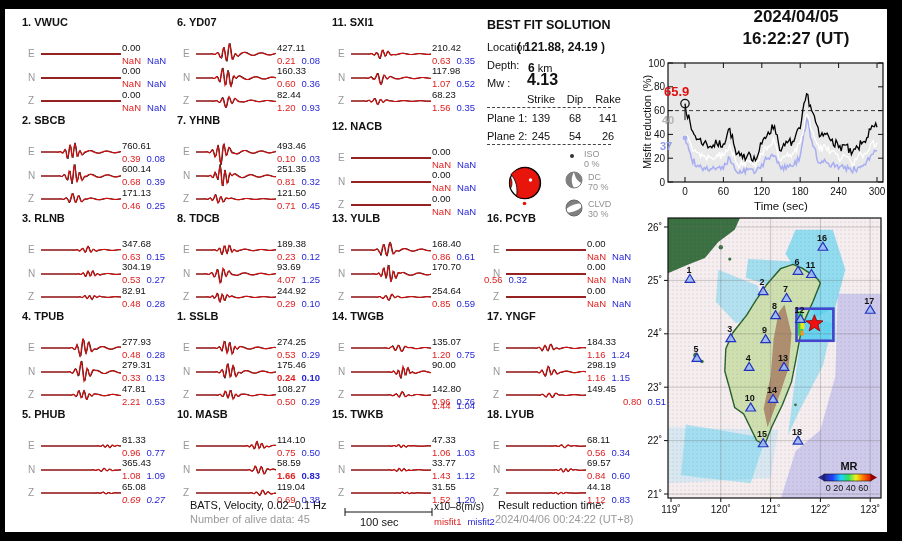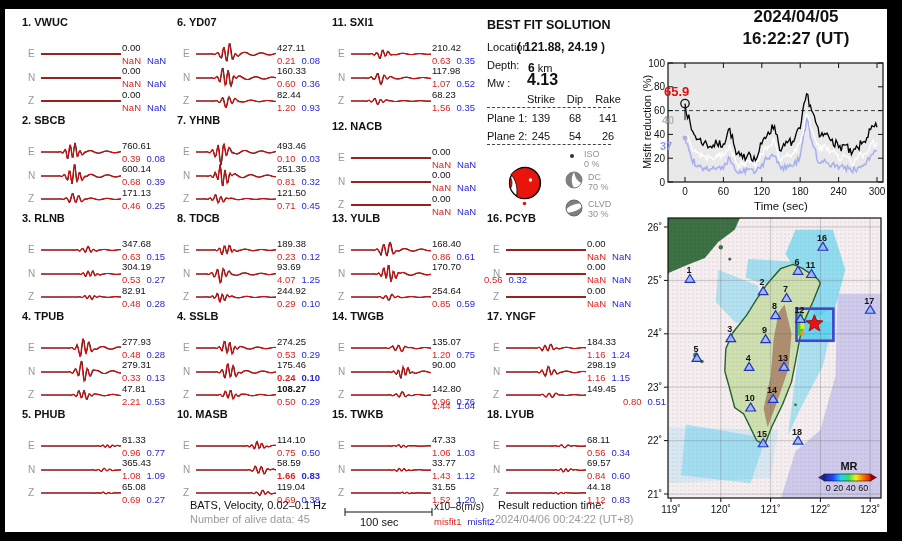--- a/index.html
+++ b/index.html
@@ -145,21 +145,21 @@
         <path d="M0 13.0 L1 13.0 L2 13.0 L3 13.0 L4 13.0 L5 13.0 L6 13.0 L7 13.0 L8 13.0 L9 13.0 L10 13.0 L11 13.0 L12 13.0 L13 13.0 L14 13.0 L15 13.0 L16 13.0 L17 13.0 L18 13.0 L19 13.0 L20 13.0 L21 13.0 L22 13.0 L23 13.0 L24 13.0 L25 13.0 L26 13.0 L27 13.0 L28 13.0 L29 13.0 L30 13.0 L31 13.0 L32 13.0 L33 13.0 L34 13.0 L35 13.0 L36 13.0 L37 13.0 L38 13.0 L39 13.0 L40 13.0 L41 13.0 L42 13.0 L43 13.0 L44 13.0 L45 13.0 L46 13.0 L47 13.0 L48 13.0 L49 13.0 L50 13.0 L51 12.9 L52 12.9 L53 13.0 L54 13.3 L55 13.3 L56 12.9 L57 12.4 L58 12.8 L59 13.6 L60 14.2 L61 13.7 L62 12.1 L63 11.3 L64 12.0 L65 13.4 L66 13.9 L67 13.2 L68 12.3 L69 12.3 L70 13.0 L71 13.6 L72 13.6 L73 13.3 L74 13.2 L75 13.1 L76 13.1 L77 13.0 L78 12.9 L79 12.8 L80 12.8 " fill="none" stroke="#cc1111" stroke-width="1.2"></path>
       </svg>
       <div class="amp" style="left: 100px; top: 49px;">365.43</div>
       <div class="mis" style="left: 100px; top: 62px;"><span class="m1">1.08</span><span class="m2">1.09</span></div>
       <span class="ch" style="left: 6px; top: 79px;">Z</span>
       <svg width="80" height="26" style="position:absolute;left:19px;top:72px">
         <path d="M0 13.0 L1 13.0 L2 13.0 L3 13.0 L4 13.0 L5 13.0 L6 13.0 L7 13.0 L8 13.0 L9 13.0 L10 13.0 L11 13.0 L12 13.0 L13 13.0 L14 13.0 L15 13.0 L16 13.0 L17 13.0 L18 13.0 L19 13.0 L20 13.0 L21 13.0 L22 13.0 L23 13.0 L24 13.0 L25 13.0 L26 13.0 L27 13.0 L28 13.0 L29 13.0 L30 13.0 L31 13.0 L32 13.0 L33 13.0 L34 13.0 L35 13.0 L36 13.0 L37 13.0 L38 13.0 L39 13.0 L40 13.0 L41 13.0 L42 13.0 L43 13.0 L44 13.0 L45 13.0 L46 13.0 L47 13.0 L48 13.0 L49 13.0 L50 13.0 L51 13.0 L52 13.0 L53 13.0 L54 13.1 L55 13.0 L56 12.9 L57 12.7 L58 13.0 L59 13.2 L60 13.2 L61 12.7 L62 12.1 L63 12.3 L64 13.1 L65 13.8 L66 13.6 L67 12.8 L68 12.6 L69 13.0 L70 13.5 L71 13.5 L72 13.2 L73 12.9 L74 12.8 L75 12.9 L76 12.9 L77 12.9 L78 12.8 L79 12.9 L80 12.9 " fill="none" stroke="#111" stroke-width="1"></path>
         <path d="M0 13.0 L1 13.0 L2 13.0 L3 13.0 L4 13.0 L5 13.0 L6 13.0 L7 13.0 L8 13.0 L9 13.0 L10 13.0 L11 13.0 L12 13.0 L13 13.0 L14 13.0 L15 13.0 L16 13.0 L17 13.0 L18 13.0 L19 13.0 L20 13.0 L21 13.0 L22 13.0 L23 13.0 L24 13.0 L25 13.0 L26 13.0 L27 13.0 L28 13.0 L29 13.0 L30 13.0 L31 13.0 L32 13.0 L33 13.0 L34 13.0 L35 13.0 L36 13.0 L37 13.0 L38 13.0 L39 13.0 L40 13.0 L41 13.0 L42 13.0 L43 13.0 L44 13.0 L45 13.0 L46 13.0 L47 13.0 L48 13.0 L49 13.0 L50 13.0 L51 13.0 L52 13.0 L53 13.1 L54 13.1 L55 13.0 L56 12.8 L57 12.8 L58 13.1 L59 13.2 L60 13.1 L61 12.5 L62 12.2 L63 12.6 L64 13.5 L65 13.8 L66 13.3 L67 12.7 L68 12.6 L69 13.1 L70 13.5 L71 13.4 L72 13.0 L73 12.8 L74 12.8 L75 12.9 L76 12.9 L77 12.9 L78 12.9 L79 12.9 L80 13.0 " fill="none" stroke="#cc1111" stroke-width="1.2"></path>
       </svg>
       <div class="amp" style="left: 100px; top: 72.5px;">65.08</div>
-      <div class="mis" style="left: 100px; top: 85.5px;"><span class="m1">0.69</span><span class="m2">0.27</span></div>
+      <div class="mis" style="left: 100px; top: 85.5px; font-style: italic;"><span class="m1">0.69</span><span class="m2">0.27</span></div>
     </div>
     <div class="sta" style="left: 177px; top: 16px;">
       <div class="sta-h">6. YD07</div>
       <span class="ch" style="left: 6px; top: 32px;">E</span>
       <svg width="80" height="26" style="position:absolute;left:19px;top:25px">
         <path d="M0 13.0 L1 13.0 L2 13.0 L3 13.0 L4 13.0 L5 13.0 L6 13.0 L7 13.0 L8 13.0 L9 13.0 L10 13.0 L11 13.0 L12 13.0 L13 13.0 L14 13.0 L15 12.9 L16 12.9 L17 13.0 L18 13.3 L19 13.5 L20 13.0 L21 12.0 L22 11.3 L23 12.7 L24 15.7 L25 17.3 L26 16.8 L27 9.8 L28 6.1 L29 10.2 L30 18.0 L31 20.4 L32 13.9 L33 4.7 L34 2.3 L35 8.1 L36 15.6 L37 18.3 L38 15.9 L39 13.1 L40 12.7 L41 14.2 L42 15.4 L43 15.2 L44 14.2 L45 13.1 L46 12.3 L47 11.8 L48 11.4 L49 11.3 L50 11.3 L51 11.6 L52 12.1 L53 12.7 L54 13.3 L55 13.8 L56 14.2 L57 14.4 L58 14.4 L59 14.2 L60 13.8 L61 13.4 L62 12.9 L63 12.4 L64 12.1 L65 11.9 L66 11.9 L67 12.0 L68 12.2 L69 12.6 L70 13.0 L71 13.4 L72 13.7 L73 13.9 L74 13.9 L75 13.9 L76 13.7 L77 13.4 L78 13.1 L79 12.8 L80 12.5 " fill="none" stroke="#111" stroke-width="1"></path>
         <path d="M0 13.0 L1 13.0 L2 13.0 L3 13.0 L4 13.0 L5 13.0 L6 13.0 L7 13.0 L8 13.0 L9 13.0 L10 13.0 L11 13.0 L12 13.0 L13 13.0 L14 13.0 L15 12.9 L16 12.9 L17 13.1 L18 13.3 L19 13.3 L20 12.7 L21 11.8 L22 11.8 L23 13.6 L24 16.1 L25 16.1 L26 13.7 L27 7.7 L28 6.8 L29 12.6 L30 18.9 L31 18.1 L32 10.2 L33 3.3 L34 4.5 L35 11.9 L36 18.0 L37 18.3 L38 15.0 L39 12.7 L40 13.1 L41 14.6 L42 15.2 L43 14.4 L44 13.2 L45 12.3 L46 11.7 L47 11.5 L48 11.4 L49 11.4 L50 11.7 L51 12.2 L52 12.7 L53 13.3 L54 13.8 L55 14.2 L56 14.3 L57 14.3 L58 14.1 L59 13.8 L60 13.3 L61 12.9 L62 12.4 L63 12.1 L64 11.9 L65 11.9 L66 12.0 L67 12.3 L68 12.6 L69 13.0 L70 13.4 L71 13.7 L72 13.8 L73 13.9 L74 13.8 L75 13.6 L76 13.4 L77 13.1 L78 12.8 L79 12.5 L80 12.3 " fill="none" stroke="#cc1111" stroke-width="1.2"></path>
       </svg>
       <div class="amp" style="left: 100px; top: 25.5px;">427.11</div>
       <div class="mis" style="left: 100px; top: 38.5px;"><span class="m1">0.21</span><span class="m2">0.08</span></div>
@@ -220,41 +220,41 @@
       <div class="mis" style="left: 100px; top: 62px;"><span class="m1">4.07</span><span class="m2">1.25</span></div>
       <span class="ch" style="left: 6px; top: 79px;">Z</span>
       <svg width="80" height="26" style="position:absolute;left:19px;top:72px">
         <path d="M0 13.0 L1 13.0 L2 13.0 L3 13.0 L4 13.0 L5 13.0 L6 13.0 L7 13.0 L8 13.0 L9 13.0 L10 13.0 L11 12.9 L12 12.8 L13 13.1 L14 13.5 L15 13.2 L16 12.1 L17 11.8 L18 13.6 L19 14.0 L20 12.8 L21 9.4 L22 9.6 L23 14.6 L24 18.2 L25 15.4 L26 10.6 L27 10.9 L28 15.2 L29 16.8 L30 14.1 L31 11.2 L32 11.2 L33 12.6 L34 12.9 L35 12.2 L36 11.8 L37 12.2 L38 12.7 L39 13.1 L40 13.3 L41 13.6 L42 13.7 L43 13.8 L44 13.7 L45 13.6 L46 13.3 L47 13.1 L48 12.8 L49 12.6 L50 12.4 L51 12.4 L52 12.4 L53 12.5 L54 12.7 L55 12.9 L56 13.1 L57 13.3 L58 13.4 L59 13.5 L60 13.5 L61 13.4 L62 13.3 L63 13.1 L64 13.0 L65 12.8 L66 12.7 L67 12.6 L68 12.6 L69 12.6 L70 12.7 L71 12.8 L72 13.0 L73 13.1 L74 13.2 L75 13.3 L76 13.4 L77 13.3 L78 13.3 L79 13.2 L80 13.0 " fill="none" stroke="#111" stroke-width="1"></path>
         <path d="M0 13.0 L1 13.0 L2 13.0 L3 13.0 L4 13.0 L5 13.0 L6 13.0 L7 13.0 L8 13.0 L9 13.0 L10 13.0 L11 12.9 L12 12.9 L13 13.2 L14 13.4 L15 12.9 L16 12.0 L17 12.3 L18 14.2 L19 14.0 L20 12.1 L21 9.6 L22 11.4 L23 16.4 L24 17.8 L25 13.7 L26 10.1 L27 12.0 L28 15.9 L29 15.9 L30 12.6 L31 10.6 L32 11.5 L33 12.8 L34 12.8 L35 12.1 L36 12.1 L37 12.6 L38 13.1 L39 13.4 L40 13.6 L41 13.7 L42 13.8 L43 13.7 L44 13.5 L45 13.3 L46 13.1 L47 12.8 L48 12.6 L49 12.4 L50 12.4 L51 12.4 L52 12.5 L53 12.7 L54 12.9 L55 13.1 L56 13.3 L57 13.4 L58 13.5 L59 13.5 L60 13.4 L61 13.3 L62 13.1 L63 13.0 L64 12.8 L65 12.7 L66 12.6 L67 12.6 L68 12.6 L69 12.7 L70 12.9 L71 13.0 L72 13.1 L73 13.2 L74 13.3 L75 13.3 L76 13.3 L77 13.2 L78 13.1 L79 13.0 L80 12.9 " fill="none" stroke="#cc1111" stroke-width="1.2"></path>
       </svg>
       <div class="amp" style="left: 100px; top: 72.5px;">244.92</div>
       <div class="mis" style="left: 100px; top: 85.5px;"><span class="m1">0.29</span><span class="m2">0.10</span></div>
     </div>
     <div class="sta" style="left: 177px; top: 310px;">
-      <div class="sta-h">4. SSLB</div>
+      <div class="sta-h">1. SSLB</div>
       <span class="ch" style="left: 6px; top: 32px;">E</span>
       <svg width="80" height="26" style="position:absolute;left:19px;top:25px">
         <path d="M0 13.0 L1 13.0 L2 13.0 L3 13.0 L4 13.0 L5 13.0 L6 13.0 L7 13.0 L8 13.0 L9 13.0 L10 13.0 L11 13.0 L12 13.0 L13 13.0 L14 13.0 L15 13.0 L16 13.0 L17 13.0 L18 12.9 L19 12.9 L20 13.3 L21 13.5 L22 12.9 L23 11.7 L24 11.8 L25 14.2 L26 16.3 L27 12.8 L28 7.4 L29 6.1 L30 11.7 L31 17.7 L32 16.2 L33 9.5 L34 7.1 L35 12.3 L36 18.3 L37 18.4 L38 14.3 L39 11.8 L40 12.7 L41 14.1 L42 13.9 L43 12.6 L44 11.6 L45 11.5 L46 11.7 L47 11.9 L48 12.1 L49 12.5 L50 13.0 L51 13.4 L52 13.8 L53 14.0 L54 14.1 L55 14.0 L56 13.8 L57 13.5 L58 13.1 L59 12.8 L60 12.4 L61 12.2 L62 12.1 L63 12.1 L64 12.3 L65 12.5 L66 12.8 L67 13.1 L68 13.4 L69 13.6 L70 13.7 L71 13.7 L72 13.6 L73 13.4 L74 13.2 L75 13.0 L76 12.7 L77 12.6 L78 12.4 L79 12.4 L80 12.5 " fill="none" stroke="#111" stroke-width="1"></path>
         <path d="M0 13.0 L1 13.0 L2 13.0 L3 13.0 L4 13.0 L5 13.0 L6 13.0 L7 13.0 L8 13.0 L9 13.0 L10 13.0 L11 13.0 L12 13.0 L13 13.0 L14 13.0 L15 13.0 L16 13.0 L17 12.9 L18 12.9 L19 13.0 L20 13.4 L21 13.4 L22 12.6 L23 11.7 L24 12.5 L25 14.9 L26 15.6 L27 10.8 L28 6.7 L29 8.0 L30 14.3 L31 18.1 L32 14.4 L33 8.5 L34 8.8 L35 14.9 L36 19.0 L37 17.0 L38 12.8 L39 11.4 L40 12.8 L41 13.9 L42 13.2 L43 11.9 L44 11.4 L45 11.6 L46 11.9 L47 12.3 L48 12.6 L49 13.0 L50 13.4 L51 13.8 L52 14.0 L53 14.0 L54 14.0 L55 13.7 L56 13.4 L57 13.1 L58 12.7 L59 12.4 L60 12.2 L61 12.2 L62 12.2 L63 12.3 L64 12.6 L65 12.8 L66 13.1 L67 13.4 L68 13.6 L69 13.7 L70 13.7 L71 13.6 L72 13.4 L73 13.2 L74 13.0 L75 12.7 L76 12.6 L77 12.5 L78 12.4 L79 12.5 L80 12.6 " fill="none" stroke="#cc1111" stroke-width="1.2"></path>
       </svg>
       <div class="amp" style="left: 100px; top: 25.5px;">274.25</div>
       <div class="mis" style="left: 100px; top: 38.5px;"><span class="m1">0.53</span><span class="m2">0.29</span></div>
       <span class="ch" style="left: 6px; top: 55.5px;">N</span>
       <svg width="80" height="26" style="position:absolute;left:19px;top:48.5px">
         <path d="M0 13.0 L1 13.0 L2 13.0 L3 13.0 L4 13.0 L5 13.0 L6 13.0 L7 13.0 L8 13.0 L9 13.0 L10 13.0 L11 13.0 L12 13.0 L13 13.0 L14 13.0 L15 13.0 L16 13.0 L17 13.0 L18 13.1 L19 13.0 L20 12.8 L21 12.7 L22 13.2 L23 13.9 L24 13.8 L25 12.2 L26 10.5 L27 11.4 L28 17.3 L29 19.3 L30 15.4 L31 7.8 L32 4.5 L33 9.5 L34 16.9 L35 17.8 L36 11.7 L37 6.4 L38 8.0 L39 13.8 L40 17.3 L41 16.5 L42 14.2 L43 13.3 L44 13.8 L45 14.3 L46 13.9 L47 13.0 L48 12.3 L49 11.8 L50 11.6 L51 11.6 L52 11.7 L53 12.0 L54 12.5 L55 13.0 L56 13.4 L57 13.8 L58 14.1 L59 14.2 L60 14.1 L61 13.9 L62 13.5 L63 13.1 L64 12.8 L65 12.4 L66 12.2 L67 12.1 L68 12.1 L69 12.2 L70 12.5 L71 12.8 L72 13.1 L73 13.4 L74 13.6 L75 13.7 L76 13.8 L77 13.7 L78 13.5 L79 13.2 L80 13.0 " fill="none" stroke="#111" stroke-width="1"></path>
         <path d="M0 13.0 L1 13.0 L2 13.0 L3 13.0 L4 13.0 L5 13.0 L6 13.0 L7 13.0 L8 13.0 L9 13.0 L10 13.0 L11 13.0 L12 13.0 L13 13.0 L14 13.0 L15 13.0 L16 13.0 L17 13.0 L18 13.0 L19 12.9 L20 12.8 L21 12.9 L22 13.3 L23 13.8 L24 13.3 L25 11.7 L26 10.8 L27 12.7 L28 17.3 L29 17.3 L30 12.1 L31 5.9 L32 5.8 L33 12.4 L34 18.0 L35 16.2 L36 9.7 L37 6.8 L38 10.5 L39 16.0 L40 17.8 L41 15.8 L42 13.5 L43 13.1 L44 13.7 L45 13.9 L46 13.2 L47 12.4 L48 11.8 L49 11.6 L50 11.6 L51 11.8 L52 12.1 L53 12.5 L54 13.0 L55 13.4 L56 13.8 L57 14.0 L58 14.1 L59 14.0 L60 13.8 L61 13.5 L62 13.1 L63 12.7 L64 12.4 L65 12.2 L66 12.1 L67 12.1 L68 12.3 L69 12.5 L70 12.8 L71 13.1 L72 13.4 L73 13.6 L74 13.7 L75 13.7 L76 13.6 L77 13.4 L78 13.2 L79 13.0 L80 12.7 " fill="none" stroke="#cc1111" stroke-width="1.2"></path>
       </svg>
       <div class="amp" style="left: 100px; top: 49px;">175.46</div>
       <div class="mis" style="left: 100px; top: 62px; font-weight: bold;"><span class="m1">0.24</span><span class="m2">0.10</span></div>
       <span class="ch" style="left: 6px; top: 79px;">Z</span>
       <svg width="80" height="26" style="position:absolute;left:19px;top:72px">
         <path d="M0 13.0 L1 13.0 L2 13.0 L3 13.0 L4 13.0 L5 13.0 L6 13.0 L7 13.0 L8 13.0 L9 13.0 L10 13.0 L11 13.0 L12 13.0 L13 13.0 L14 13.0 L15 13.0 L16 13.0 L17 13.0 L18 13.0 L19 12.9 L20 13.0 L21 13.2 L22 13.2 L23 12.7 L24 12.2 L25 12.6 L26 14.1 L27 14.9 L28 13.1 L29 9.7 L30 9.3 L31 13.0 L32 16.1 L33 14.1 L34 9.3 L35 8.0 L36 12.0 L37 16.3 L38 16.5 L39 13.7 L40 12.1 L41 13.0 L42 14.4 L43 14.4 L44 13.5 L45 12.6 L46 12.3 L47 12.3 L48 12.2 L49 12.2 L50 12.2 L51 12.4 L52 12.7 L53 13.0 L54 13.3 L55 13.6 L56 13.7 L57 13.7 L58 13.7 L59 13.5 L60 13.3 L61 13.0 L62 12.8 L63 12.6 L64 12.5 L65 12.4 L66 12.4 L67 12.5 L68 12.7 L69 12.9 L70 13.1 L71 13.3 L72 13.4 L73 13.5 L74 13.5 L75 13.4 L76 13.3 L77 13.1 L78 12.9 L79 12.8 L80 12.7 " fill="none" stroke="#111" stroke-width="1"></path>
         <path d="M0 13.0 L1 13.0 L2 13.0 L3 13.0 L4 13.0 L5 13.0 L6 13.0 L7 13.0 L8 13.0 L9 13.0 L10 13.0 L11 13.0 L12 13.0 L13 13.0 L14 13.0 L15 13.0 L16 13.0 L17 13.0 L18 13.0 L19 13.0 L20 13.1 L21 13.2 L22 13.1 L23 12.6 L24 12.3 L25 13.1 L26 14.3 L27 14.3 L28 11.6 L29 9.2 L30 10.3 L31 14.2 L32 15.8 L33 12.6 L34 8.7 L35 9.4 L36 14.0 L37 17.1 L38 15.7 L39 12.8 L40 12.0 L41 13.4 L42 14.4 L43 13.9 L44 12.8 L45 12.2 L46 12.1 L47 12.2 L48 12.2 L49 12.3 L50 12.5 L51 12.7 L52 13.0 L53 13.3 L54 13.5 L55 13.7 L56 13.7 L57 13.6 L58 13.5 L59 13.3 L60 13.0 L61 12.8 L62 12.6 L63 12.5 L64 12.4 L65 12.5 L66 12.6 L67 12.7 L68 12.9 L69 13.1 L70 13.3 L71 13.4 L72 13.5 L73 13.4 L74 13.4 L75 13.3 L76 13.1 L77 12.9 L78 12.8 L79 12.7 L80 12.6 " fill="none" stroke="#cc1111" stroke-width="1.2"></path>
       </svg>
-      <div class="amp" style="left: 100px; top: 72.5px; font-weight: bold;">108.27</div>
+      <div class="amp" style="left: 100px; top: 72.5px;">108.27</div>
       <div class="mis" style="left: 100px; top: 85.5px;"><span class="m1">0.50</span><span class="m2">0.29</span></div>
     </div>
     <div class="sta" style="left: 177px; top: 408px;">
       <div class="sta-h">10. MASB</div>
       <span class="ch" style="left: 6px; top: 32px;">E</span>
       <svg width="80" height="26" style="position:absolute;left:19px;top:25px">
         <path d="M0 13.0 L1 13.0 L2 13.0 L3 13.0 L4 13.0 L5 13.0 L6 13.0 L7 13.0 L8 13.0 L9 13.0 L10 13.0 L11 13.0 L12 13.0 L13 13.0 L14 13.0 L15 13.0 L16 13.0 L17 13.0 L18 13.0 L19 13.0 L20 13.0 L21 13.0 L22 13.0 L23 13.0 L24 13.0 L25 13.0 L26 13.0 L27 13.0 L28 13.0 L29 13.0 L30 13.0 L31 13.0 L32 13.0 L33 13.0 L34 13.0 L35 13.0 L36 13.0 L37 13.0 L38 13.0 L39 13.0 L40 13.0 L41 13.0 L42 13.0 L43 13.0 L44 13.0 L45 13.0 L46 13.0 L47 13.0 L48 13.1 L49 13.1 L50 12.9 L51 12.6 L52 12.8 L53 13.7 L54 14.0 L55 12.5 L56 12.0 L57 12.9 L58 15.7 L59 15.7 L60 11.5 L61 8.3 L62 10.6 L63 14.8 L64 15.0 L65 11.5 L66 10.0 L67 12.1 L68 14.6 L69 14.8 L70 13.6 L71 13.1 L72 13.6 L73 13.9 L74 13.6 L75 13.1 L76 12.7 L77 12.5 L78 12.4 L79 12.3 L80 12.3 " fill="none" stroke="#111" stroke-width="1"></path>
         <path d="M0 13.0 L1 13.0 L2 13.0 L3 13.0 L4 13.0 L5 13.0 L6 13.0 L7 13.0 L8 13.0 L9 13.0 L10 13.0 L11 13.0 L12 13.0 L13 13.0 L14 13.0 L15 13.0 L16 13.0 L17 13.0 L18 13.0 L19 13.0 L20 13.0 L21 13.0 L22 13.0 L23 13.0 L24 13.0 L25 13.0 L26 13.0 L27 13.0 L28 13.0 L29 13.0 L30 13.0 L31 13.0 L32 13.0 L33 13.0 L34 13.0 L35 13.0 L36 13.0 L37 13.0 L38 13.0 L39 13.0 L40 13.0 L41 13.0 L42 13.0 L43 13.0 L44 13.0 L45 13.0 L46 13.0 L47 13.0 L48 13.1 L49 13.1 L50 12.8 L51 12.6 L52 13.0 L53 13.8 L54 13.6 L55 12.0 L56 11.9 L57 13.4 L58 15.6 L59 14.3 L60 10.1 L61 8.7 L62 12.1 L63 15.4 L64 14.2 L65 10.9 L66 10.6 L67 13.3 L68 15.1 L69 14.5 L70 13.3 L71 13.1 L72 13.6 L73 13.6 L74 13.2 L75 12.7 L76 12.5 L77 12.4 L78 12.4 L79 12.4 L80 12.5 " fill="none" stroke="#cc1111" stroke-width="1.2"></path>
       </svg>
       <div class="amp" style="left: 100px; top: 25.5px;">114.10</div>

